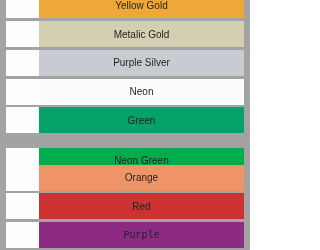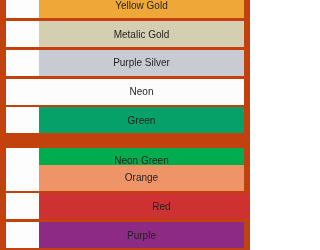--- a/index.html
+++ b/index.html
@@ -1,18 +1,18 @@
 <!DOCTYPE html>
 <html><head>
 <meta charset="utf-8">
 <style>
   html,body{margin:0;padding:0;}
   body{width:250px;height:250px;overflow:hidden;background:#ffffff;
        font-family:"Liberation Sans", sans-serif;}
-  #stage{position:relative;width:250px;height:250px;background:#c2410c;}
+  #stage{position:relative;width:250px;height:250px;background:#a3a3a3;}
   .row{position:absolute;left:0;width:250px;}
   .band{position:absolute;left:6px;right:6px;height:26px;}
   .stub{position:absolute;left:0;top:0;width:33px;height:100%;background:#fdfdfd;}
   .color{position:absolute;left:33px;right:0;top:0;height:100%;}
   .label{position:absolute;left:33px;right:0;top:0;height:100%;
          display:flex;align-items:center;justify-content:center;
          font-size:10px;color:#231f20;}
 </style>
 </head>
 <body>
@@ -60,27 +60,27 @@
       <div class="label" style="color: rgb(35, 31, 32);">Neon Green</div>
     </div>
     </div>
     <div class="row" style="top: 164.6px; height: 28.7px;">
     <div class="band">
       <div class="stub"></div>
       <div class="color" style="background: rgb(239, 148, 103);"></div>
       <div class="label" style="color: rgb(35, 31, 32);">Orange</div>
     </div>
     </div>
-    <div class="row" style="top: 193.3px; height: 32px; padding-left: 40px;">
+    <div class="row" style="top: 193.3px; height: 32px;">
     <div class="band">
       <div class="stub"></div>
       <div class="color" style="background: rgb(206, 49, 49);"></div>
       <div class="label" style="color: rgb(35, 31, 32);">Red</div>
     </div>
     </div>
-    <div class="row" style="top: 222px; height: 15px;">
+    <div class="row" style="top: 222px; height: 15px; font-family: Liberation Mono, monospace;">
     <div class="band">
       <div class="stub"></div>
       <div class="color" style="background: rgb(141, 43, 132);"></div>
       <div class="label" style="color: rgb(35, 31, 32);">Purple</div>
     </div>
     </div>
   </div>
 
 </body></html>

